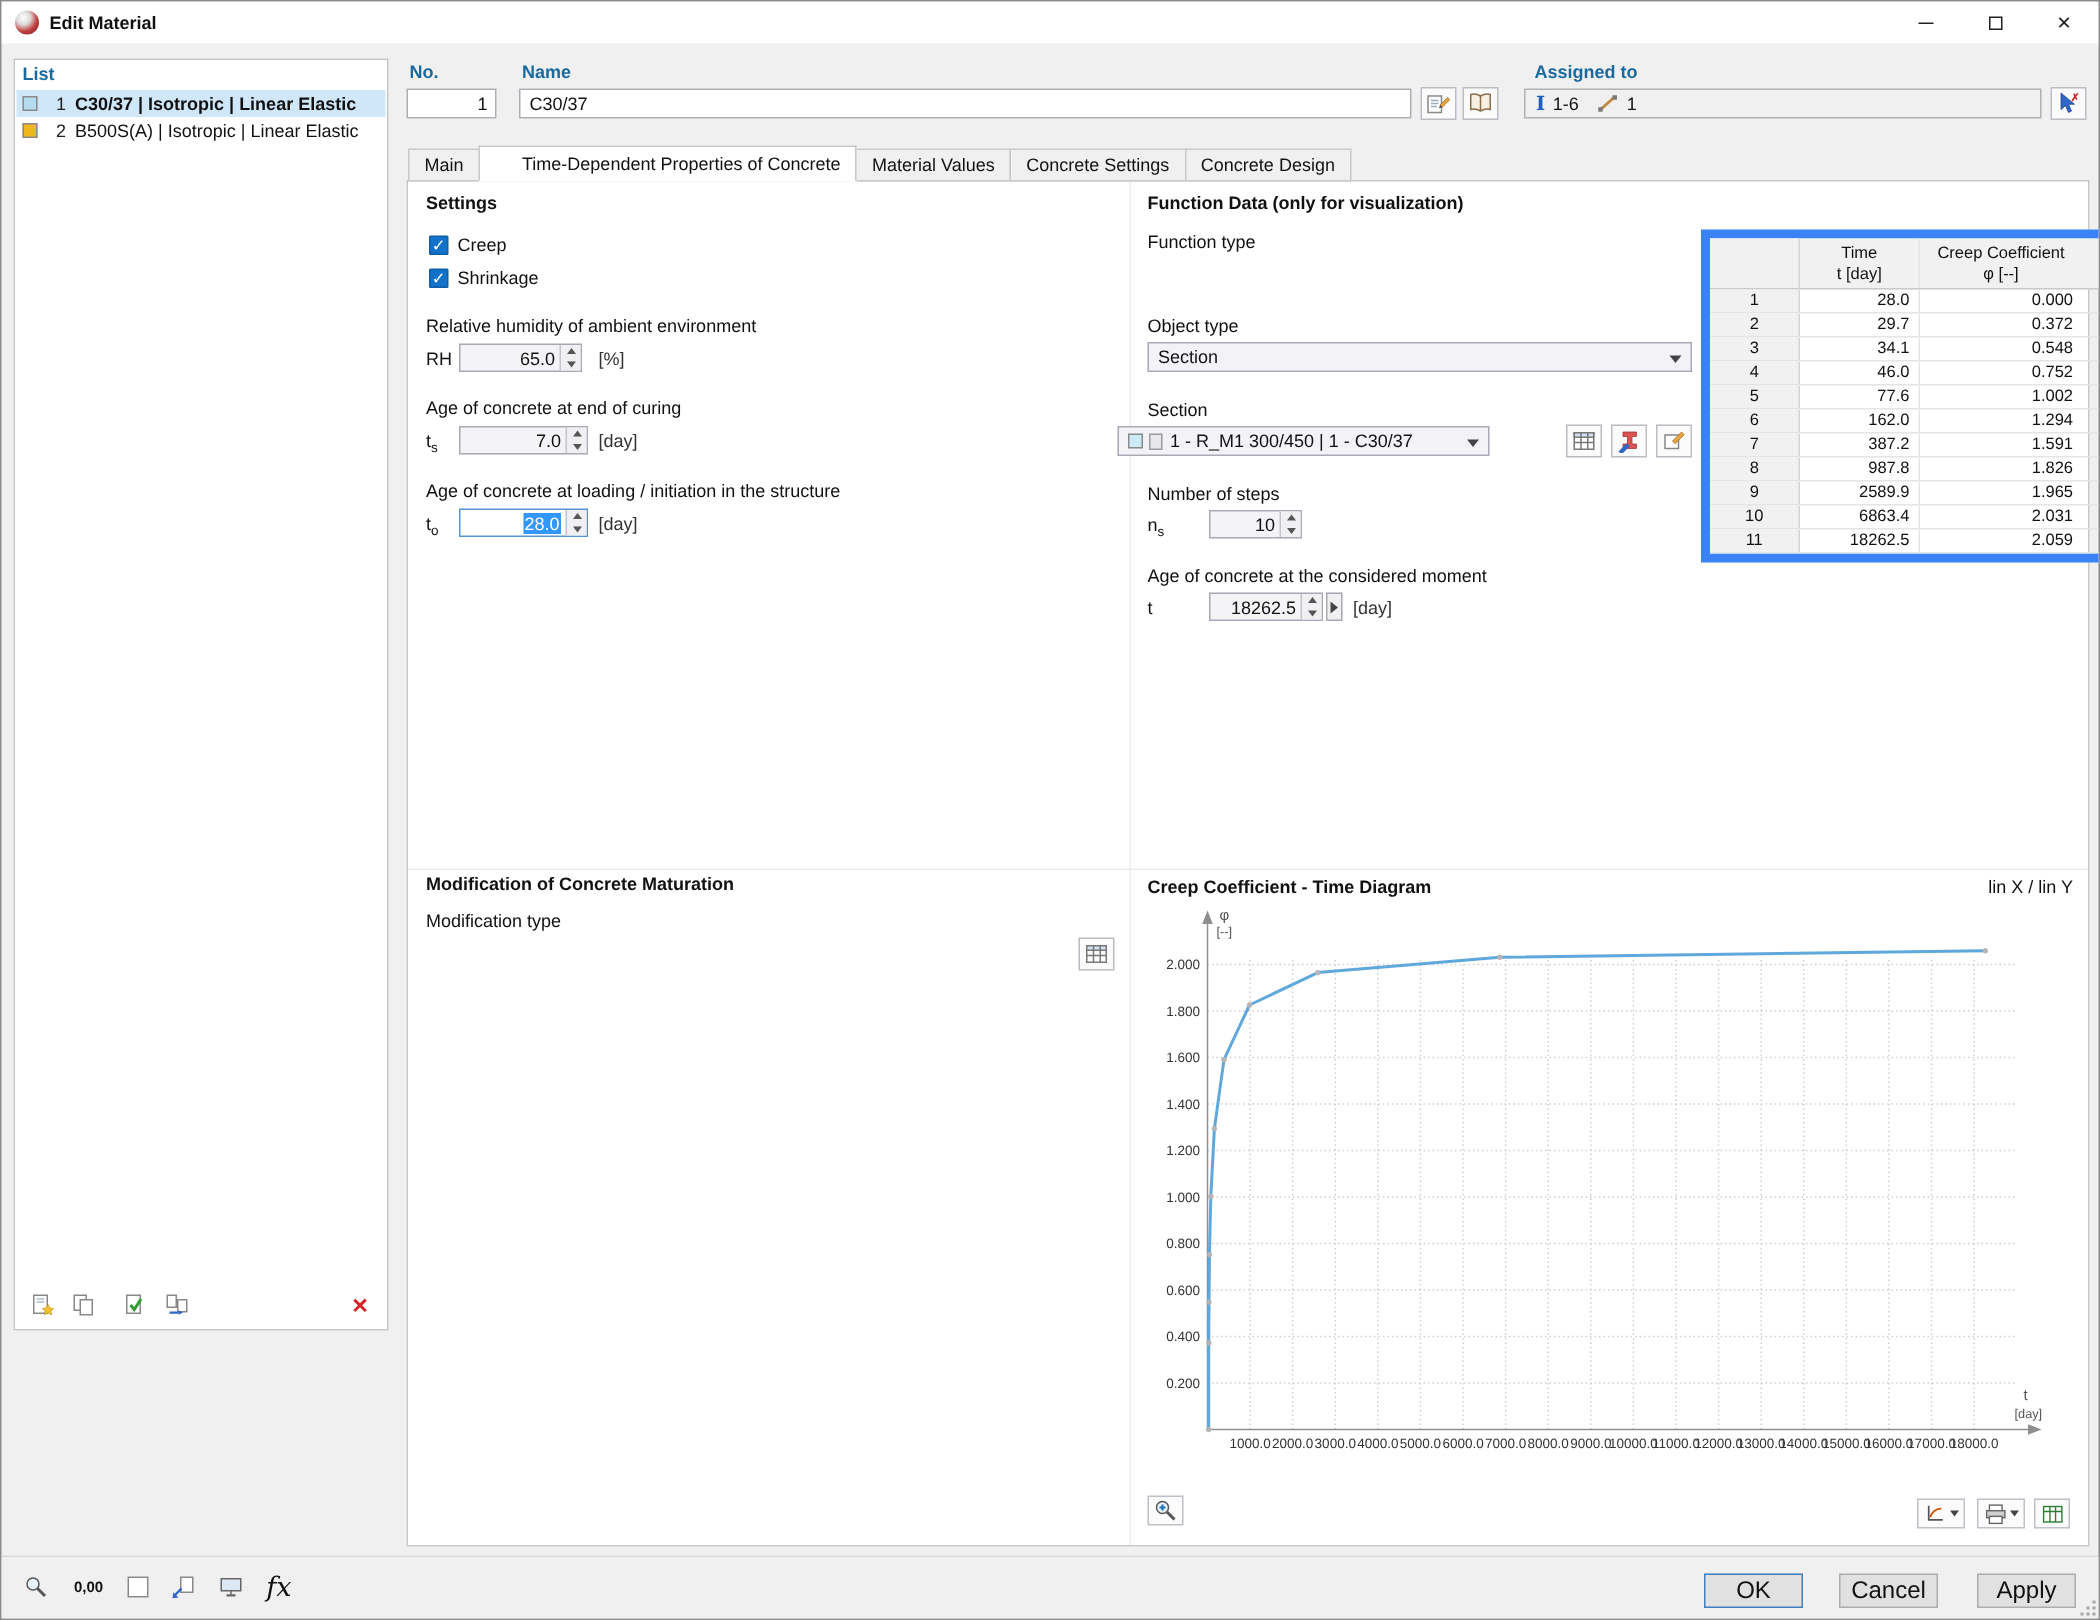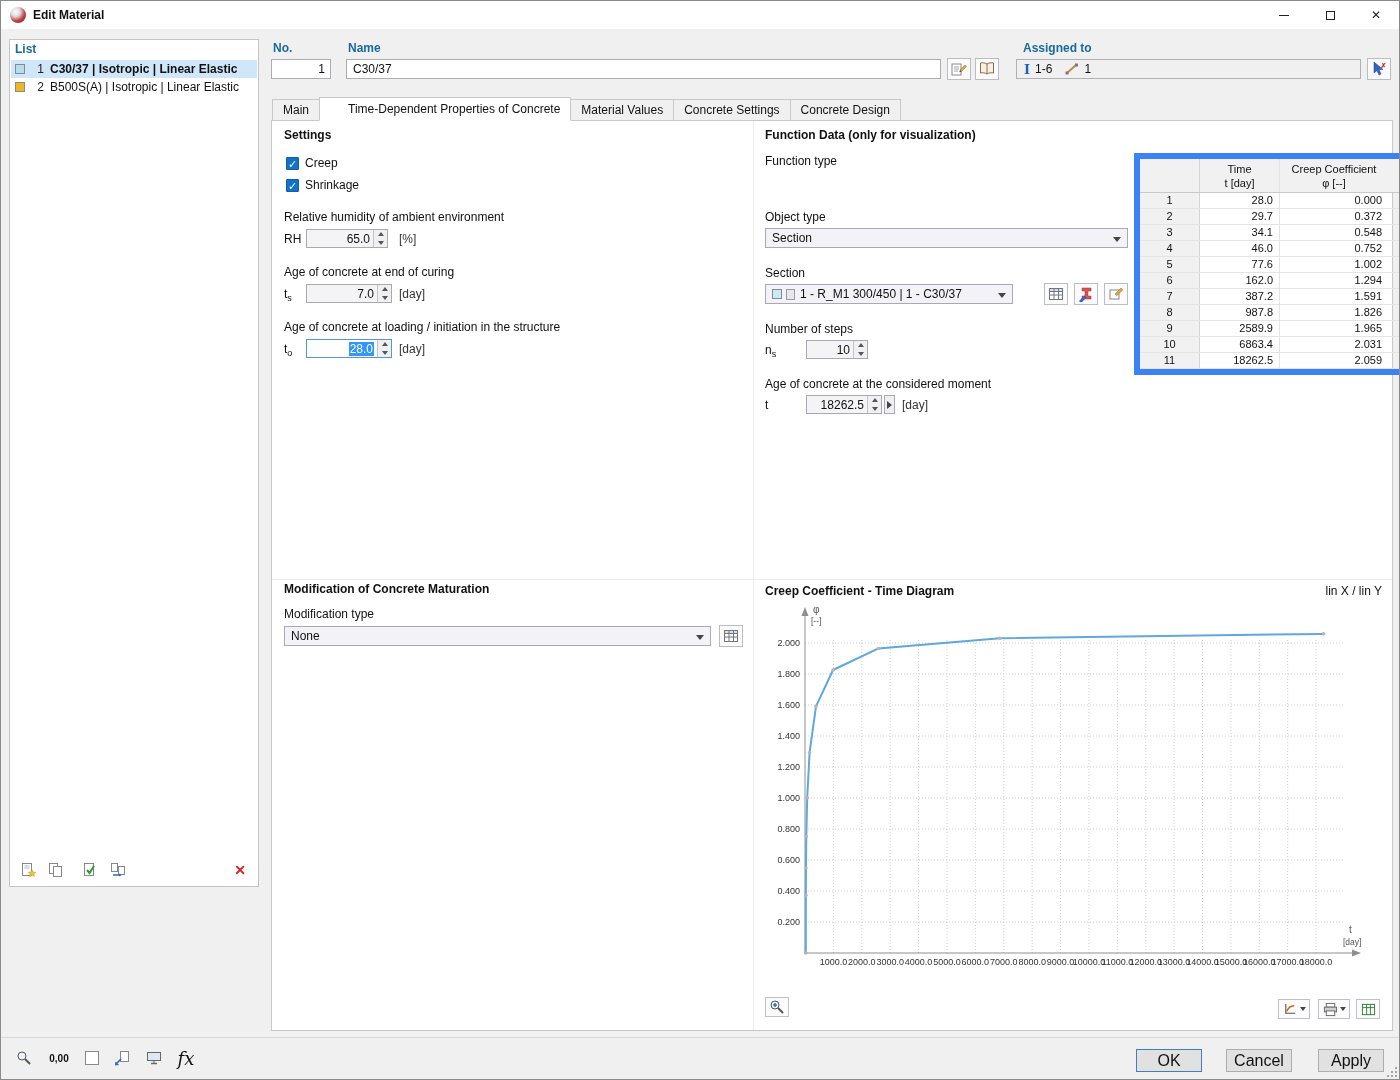--- a/index.html
+++ b/index.html
@@ -272,21 +272,21 @@
 
     <div class="lbl" style="left:493px;top:33px;">Function type</div>
 
     <div class="lbl" style="left:493px;top:89px;">Object type</div>
     <div class="combo" style="left:493px;top:107px;width:363px;">
       <span>Section</span>
       <span class="caret"></span>
     </div>
 
     <div class="lbl" style="left:493px;top:145px;">Section</div>
-    <div class="combo" style="left:493px;top:163px;width:248px;">
+    <div class="combo" style="left:473px;top:163px;width:248px;">
       <span class="cswatch" style="background: rgb(205, 234, 247);"></span>
       <span class="sec-glyph"></span>
       <span>1 - R_M1 300/450 | 1 - C30/37</span>
       <span class="caret"></span>
     </div>
     <div class="icon-btn" style="left:772px;top:162px;">
       <svg width="16" height="16" viewBox="0 0 16 16">
           <rect x="1.5" y="2.5" width="13" height="11" fill="#fff" stroke="#777"></rect>
           <rect x="1.5" y="2.5" width="13" height="3" fill="#cfe0f2" stroke="#777"></rect>
           <line x1="6" y1="2.5" x2="6" y2="13.5" stroke="#777"></line>
@@ -408,24 +408,20 @@
           <div class="ft-row">
             <div class="c0">11</div>
             <div class="c1">18262.5</div>
             <div class="c2">2.059</div>
           </div>
         </div>
     </div>
 
     <div class="lbl caption" style="left:12px;top:461px;">Modification of Concrete Maturation</div>
     <div class="lbl" style="left:12px;top:486px;">Modification type</div>
-    <div class="combo" style="left:12px;top:505px;width:427px;">
-      <span>None</span>
-      <span class="caret"></span>
-    </div>
     <div class="icon-btn" style="left:447px;top:504px;">
       <svg width="16" height="16" viewBox="0 0 16 16">
           <rect x="1.5" y="2.5" width="13" height="11" fill="#fff" stroke="#777"></rect>
           <rect x="1.5" y="2.5" width="13" height="3" fill="#cfe0f2" stroke="#777"></rect>
           <line x1="6" y1="2.5" x2="6" y2="13.5" stroke="#777"></line>
           <line x1="10.5" y1="2.5" x2="10.5" y2="13.5" stroke="#777"></line>
           <line x1="1.5" y1="9" x2="14.5" y2="9" stroke="#777"></line>
         </svg>
     </div>
 

